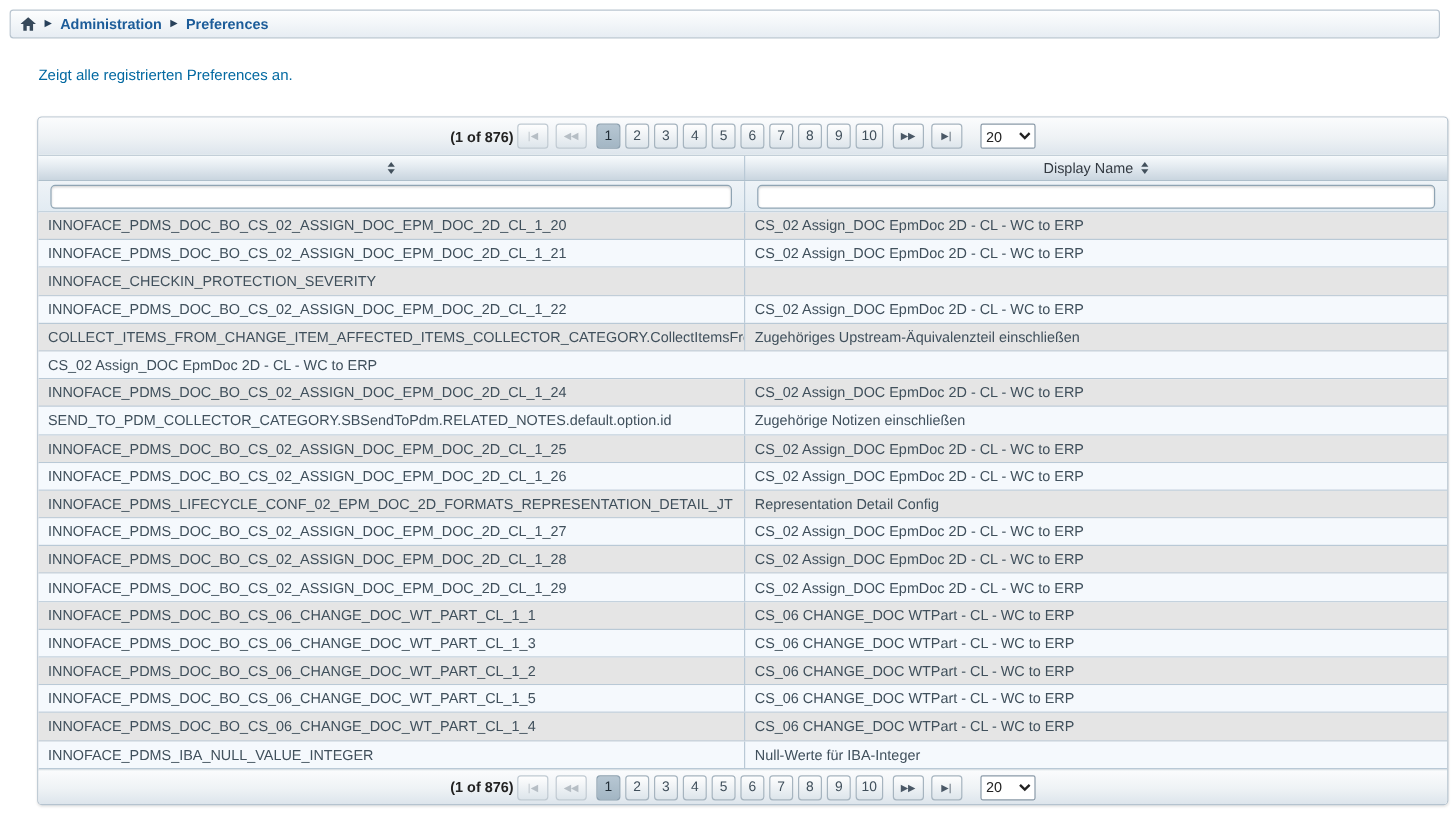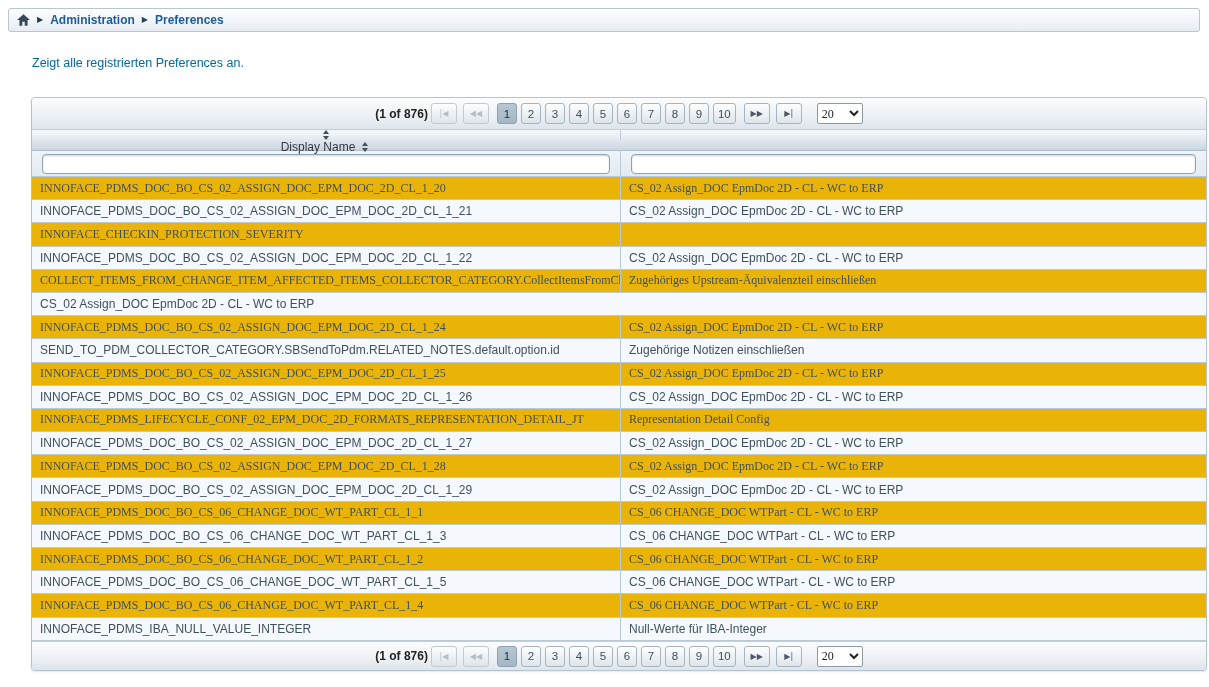--- a/index.html
+++ b/index.html
@@ -51,26 +51,26 @@
     border:1px solid #a6b4bf; border-radius:3px;
     font-size:11.5px; color:#3f4e5a; cursor:pointer;
     font-family:"Liberation Sans", sans-serif;
   }
   .page-btn.active {
     background:linear-gradient(#b7c7d3, #a3b6c4);
     border-color:#8da1b0; color:#222e38;
   }
   .rpp { margin-left:12px; height:21px; width:46px; font-size:12px; color:#222;
          border:1px solid #8a9aa8; background:#fff; border-radius:2px;
-         font-family:Liberation Serif, serif; }
+         font-family:Liberation Sans, sans-serif; }
 
   
   .thead { display:flex; height:21px;
     background:linear-gradient(#f7fafc 0%, #e3eaf0 45%, #c9d5df 100%);
-    border-bottom:1px solid #aebfcb;flex-direction:column; }
+    border-bottom:1px solid #aebfcb; }
   .th { display:flex; align-items:center; justify-content:center;
         font-size:12px; color:#333a42; }
   .col1 { width:589px; border-right:1px solid #b9c9d6; }
   .col2 { width:585px; }
   .sort-icon { display:inline-flex; flex-direction:column; gap:2px; }
   .th.col2 .sort-icon { margin-left:7px; }
   .sort-icon i { width:0; height:0; border-left:3.5px solid transparent; border-right:3.5px solid transparent; }
   .sort-icon .up   { border-bottom:4px solid #42505c; }
   .sort-icon .down { border-top:4px solid #42505c; }
 
@@ -83,21 +83,21 @@
     height:20px; width:calc(100% - 20px); margin:0 10px;
     border:1px solid #8fa4b3; border-radius:4px; background:#fff;
     box-shadow:inset 0 1px 2px rgba(0,0,0,0.18);
     font-size:12px; padding:0 5px; color:#333;
     font-family:"Liberation Sans", sans-serif;
   }
 
   
   .tbody { height:464px; overflow:hidden; }
   .tr { display:flex; height:23.2px; border-bottom:1px solid #b9c9d6; cursor:pointer; }
-  .tr.r-blue  { background:#eab308;font-family:Liberation Serif, serif; }
+  .tr.r-blue  { background:#e5e5e5; }
   .tr.r-white { background:#f5f9fd;text-align:center; }
   .td { display:flex; align-items:center; padding:0 8px;
         font-size:12px; color:#40505c;
         white-space:nowrap; overflow:hidden; }
 </style>
 </head>
 <body>
 
 <div class="breadcrumb">
   <span class="crumb-home">

